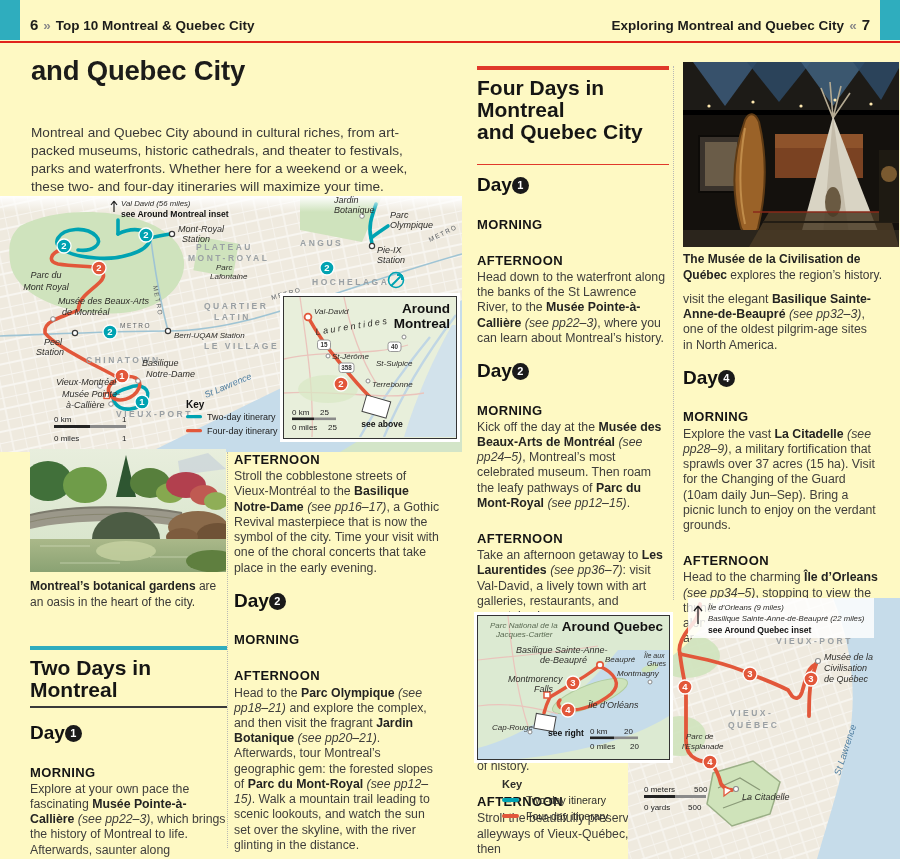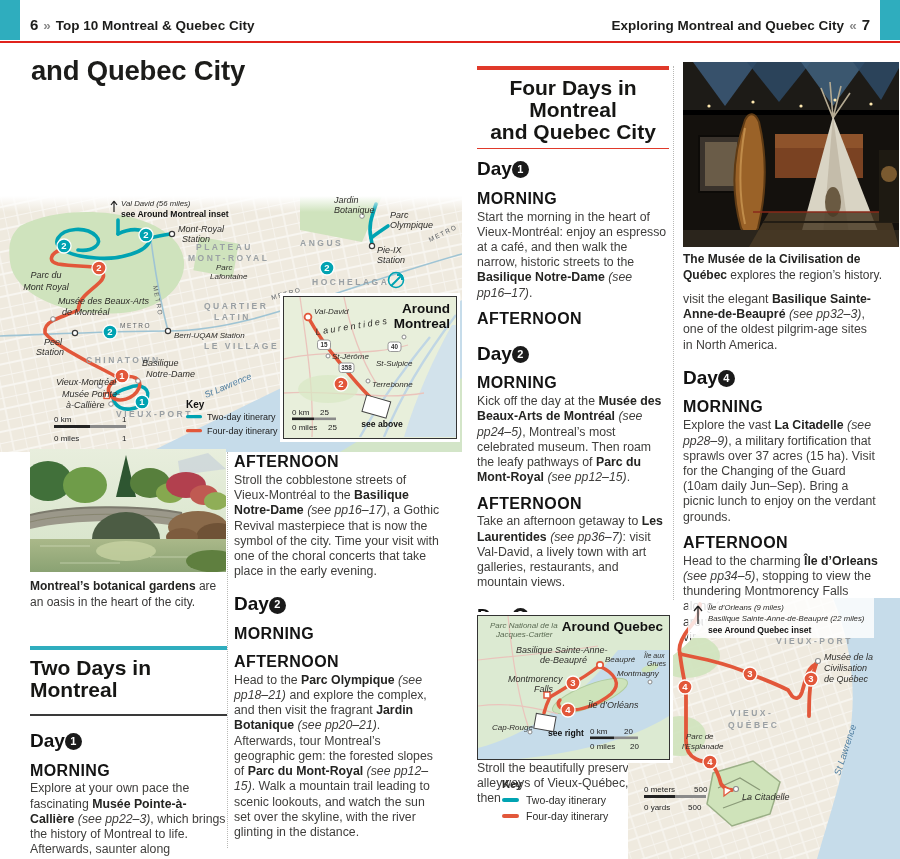--- a/index.html
+++ b/index.html
@@ -1,41 +1,41 @@
 <!DOCTYPE html>
 <html><head>
 <meta charset="utf-8">
 <style>
   html,body{margin:0;padding:0;background:#e9e9e9;}
-  .page{position:relative;width:900px;height:859px;background:#ffffff;overflow:hidden;
+  .page{position:relative;width:900px;height:859px;background:#fef9c3;overflow:hidden;
         font-family:"Liberation Sans",sans-serif;color:#3f3e3c;}
   .b{font-weight:bold;color:#242422;}
   .i{font-style:italic;}
   
   .corner{position:absolute;top:0;width:20px;height:40px;background:#2fadbe;}
   .corner.left{left:0;} .corner.right{right:0;}
   .hdr{position:absolute;top:16px;font-size:13.5px;font-weight:bold;color:#1d1d1b;}
   .hdr .chev{color:#8a8a8a;font-weight:bold;padding:0 5px;}
   .hdr .pg{font-size:15px;}
   .hdr-rule{position:absolute;left:0;top:41px;width:900px;height:2px;background:#e0231c;}
   
   .h1{position:absolute;left:31px;top:56px;font-size:27.5px;line-height:1.08;font-weight:bold;color:#1c1c1a;letter-spacing:-0.2px;}
   .intro{position:absolute;left:31px;top:124px;width:400px;font-size:13.6px;line-height:1.33;color:#3a3938;}
   
   .col{position:absolute;font-size:12.3px;line-height:1.24;}
   .col p{margin:0;}
-  .timelbl{font-weight:bold;font-size:16px;letter-spacing:.4px;color:#141414;margin:8px 0 1px;}
+  .timelbl{font-weight:bold;font-size:13px;letter-spacing:.4px;color:#141414;margin:20px 0 1px;}
   .day{display:flex;align-items:center;gap:0;font-size:19px;font-weight:bold;color:#111;margin-top:13px;margin-bottom:1px;}
   .daybadge{display:inline-flex;align-items:center;justify-content:center;width:17px;height:17px;border-radius:50%;
             background:#1a1a1a;color:#fff;font-size:11px;font-weight:bold;transform:translateY(1px);}
   .sect-title{font-size:21px;font-weight:bold;color:#161614;line-height:1.05;}
   .rule-teal{height:4px;background:#2fadbe;margin-bottom:7px;}
   .rule-red{height:4px;background:#e0392a;margin-bottom:7px;}
-  .underline-dark{border-bottom:2px solid #3a3a3a;padding-bottom:13px;}
-  .underline-red{border-bottom:1px solid #e0392a;padding-bottom:5px;text-align:center;}
+  .underline-dark{border-bottom:2px solid #3a3a3a;padding-bottom:5px;}
+  .underline-red{border-bottom:1px solid #e0392a;padding-bottom:21px;}
   .caption{font-size:12px;line-height:1.3;color:#3a3938;}
   .divider{position:absolute;border-left:1px dotted #b9b9b6;}
   
   .map-mtl{position:absolute;left:0;top:196px;width:462px;height:256px;}
   .inset-mtl{position:absolute;left:283px;top:296px;width:172px;height:141px;border:1px solid #333;
              box-shadow:0 0 0 3px #fff;z-index:3;background:#e8efdb;}
   .photo-botanical{position:absolute;left:30px;top:449px;width:196px;height:123px;}
   .photo-museum{position:absolute;left:683px;top:62px;width:216px;height:185px;}
   .inset-qc{position:absolute;left:477px;top:615px;width:191px;height:143px;border:1px solid #333;
             box-shadow:0 0 0 3px #fff;z-index:3;background:#dcead2;}
@@ -71,20 +71,21 @@
     <span class="pg">6</span><span class="chev">»</span><span>Top 10 Montreal &amp; Quebec City</span>
   </div>
   <div class="hdr" style="right:30px;">
     <span>Exploring Montreal and Quebec City</span><span class="chev">«</span><span class="pg">7</span>
   </div>
   <div class="hdr-rule"></div>
 
   <div class="h1">
     <div>and Quebec City</div>
   </div>
+  <div class="intro">Montreal and Quebec City abound in cultural riches, from art-packed museums, historic cathedrals, and theater to festivals, parks and waterfronts. Whether here for a weekend or a week, these two- and four-day itineraries will maximize your time.</div>
 
   <div class="map-mtl">
   <svg width="462" height="256" viewBox="0 0 462 256">
     <defs>
       <pattern id="grid1" width="26" height="22" patternUnits="userSpaceOnUse" patternTransform="rotate(-12)">
         <path d="M0 0H26M0 11H26" stroke="#ffffff" stroke-width="2.2"></path>
         <path d="M0 0V22M13 0V22" stroke="#ffffff" stroke-width="1.5"></path>
       </pattern>
       <linearGradient id="fade1" x1="0" y1="0" x2="0" y2="1">
         <stop offset="0" stop-color="#fff" stop-opacity="1"></stop>
@@ -369,22 +370,22 @@
     <div class="rule-red"></div>
     <div class="sect-title underline-red">
       <div>Four Days in Montreal</div>
       <div>and Quebec City</div>
     </div>
     <div class="day" style="margin-top:8px;">
       <span>Day</span>
       <span class="daybadge">1</span>
     </div>
     <div class="timelbl">MORNING</div>
-    <p><span>Start the morning in the heart of Vieux-Montréal: enjoy an espresso at a café, and then walk the narrow, historic streets to the </span><span class="b">Basilique Notre-Dame</span><span> </span><span class="i">(see pp16–17)</span><span>.</span></p>
     <div class="timelbl">AFTERNOON</div>
+    <p><span>Head down to the waterfront along the banks of the St Lawrence River, to the </span><span class="b">Musée Pointe-à-Callière</span><span> </span><span class="i">(see pp22–3)</span><span>, where you can learn about Montreal’s history.</span></p>
     <div class="day">
       <span>Day</span>
       <span class="daybadge">2</span>
     </div>
     <div class="timelbl">MORNING</div>
     <p><span>Kick off the day at the </span><span class="b">Musée des Beaux-Arts de Montréal</span><span> </span><span class="i">(see pp24–5)</span><span>, Montreal’s most celebrated museum. Then roam the leafy pathways of </span><span class="b">Parc du Mont-Royal</span><span> </span><span class="i">(see pp12–15)</span><span>.</span></p>
     <div class="timelbl">AFTERNOON</div>
     <p><span>Take an afternoon getaway to </span><span class="b">Les Laurentides</span><span> </span><span class="i">(see pp36–7)</span><span>: visit Val-David, a lively town with art galleries, restaurants, and mountain views.</span></p>
     <div class="day">
       <span>Day</span>

